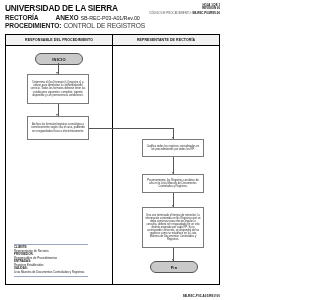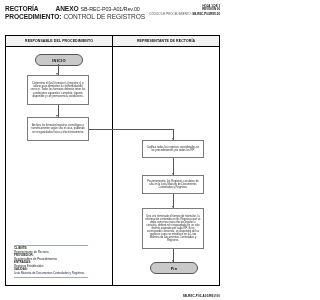--- a/index.html
+++ b/index.html
@@ -130,20 +130,21 @@
     letter-spacing:0.1px;
   }
 </style>
 </head>
 <body>
 
 <div class="page">
 
   <div class="header">
 
+    <div class="org-title">UNIVERSIDAD DE LA SIERRA</div>
 
     <div class="row2">
       <span class="rect-label">RECTORÍA</span>
       <span class="anexo-label">ANEXO</span>
       <span class="anexo-code">SB-REC-P03-A01/Rev.00</span>
     </div>
 
     <div class="row3">
       <span class="proc-label">PROCEDIMIENTO:</span>
       <span class="proc-value">CONTROL DE REGISTROS</span>

